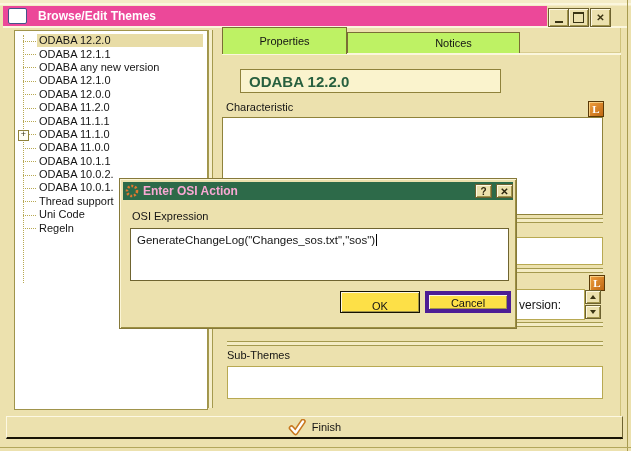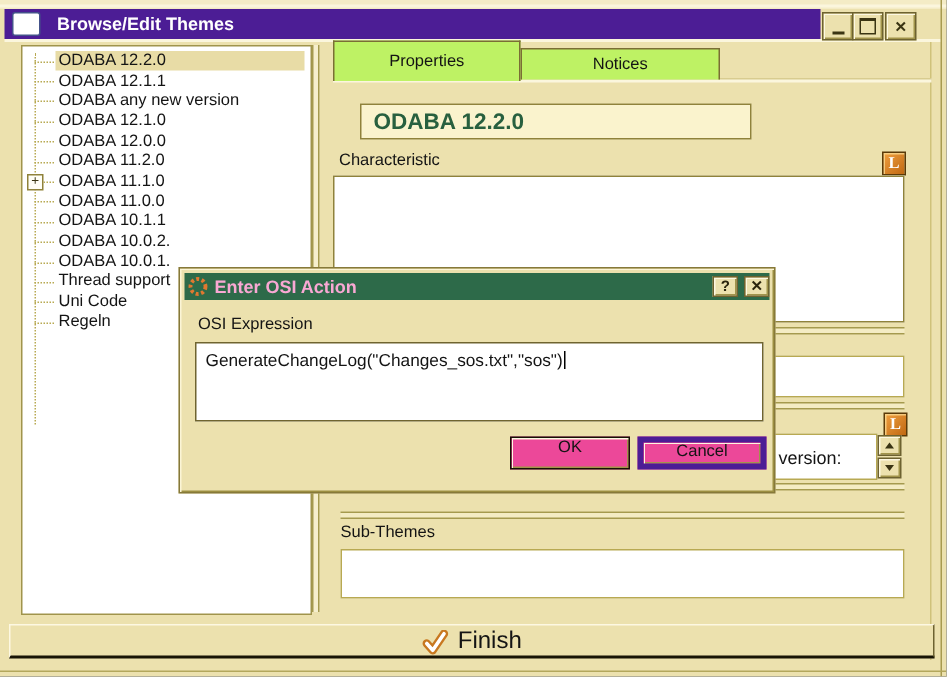--- a/index.html
+++ b/index.html
@@ -3,21 +3,21 @@
 <meta charset="utf-8">
 <style>
   html,body{margin:0;padding:0;background:#888;}
   #window{position:relative;width:631px;height:451px;background:#ece1ae;overflow:hidden;
     font-family:"Liberation Sans",sans-serif;font-size:11px;color:#141414;}
   .abs{position:absolute;}
   
   .strip-top{left:0;top:0;width:631px;height:6px;background:#f4ecc6;}
   .strip-top2{left:0;top:3px;width:631px;height:2px;background:#fbf6dd;}
   .strip-under-title{left:3px;top:26px;width:625px;height:2px;background:#fbf6dd;}
-  .titlebar{left:3px;top:6px;width:544px;height:20px;background:#4c1d95;}
+  .titlebar{left:3px;top:6px;width:544px;height:20px;background:#ec4899;}
   .sys-icon{left:5px;top:2px;width:17px;height:14px;background:#fff;border:1px solid #44528a;border-radius:2px;}
   .title-text{left:35px;top:0;height:20px;line-height:20px;font-weight:bold;font-size:12px;color:#fff;white-space:nowrap;}
   .winbtn{width:19px;height:17px;background:#ece1ae;border:1px solid #6d6230;
     box-shadow:inset 1px 1px 0 #fdf8e2,inset -1px -1px 0 #a1944b;display:flex;align-items:center;justify-content:center;}
   .btn-min{left:548px;top:8px;}
   .btn-max{left:568px;top:8px;}
   .btn-close{left:590px;top:8px;font-weight:bold;font-size:10px;color:#3a3413;}
   .min-glyph{width:8px;height:2px;background:#3a3413;margin-top:8px;}
   .max-glyph{width:9px;height:8px;border:1px solid #3a3413;border-top:2px solid #3a3413;}
   .edge-right-light{left:620px;top:28px;width:1px;height:412px;background:#cfc27a;}
@@ -33,21 +33,21 @@
   .tree-row.selected .label{background:#e8dca6;}
   .plus-box{position:absolute;left:3px;top:2px;width:9px;height:9px;background:#fffef6;border:1px solid #8f823b;
     font-size:9px;line-height:7px;text-align:center;color:#3a3413;}
   .vsplitter{left:208px;top:30px;width:3px;height:378px;background:#f6efcd;
     border-left:1px solid #a59a4e;border-right:1px solid #a59a4e;}
   
   .tab-baseline{left:222px;top:52px;width:399px;height:2px;background:#fbf6dd;border-top:1px solid #d8cc90;}
   .tab{display:flex;align-items:center;justify-content:center;background:#bef264;
     border:1px solid #7a6e35;border-bottom:none;z-index:3;}
   .tab-props{left:222px;top:27px;width:123px;height:26px;}
-  .tab-notices{left:347px;top:32px;width:131px;height:20px;}
+  .tab-notices{left:347px;top:32px;width:131px;height:20px;padding-left:40px;}
   
   .name-field{left:240px;top:69px;width:261px;height:24px;background:#faf3cd;border:1px solid #8f823b;
     font-weight:bold;font-size:15px;color:#28603f;line-height:24px;padding-left:8px;box-sizing:border-box;}
   .lang-combo{left:507px;top:70px;width:96px;height:22px;background:#fdf9e0;border:1px solid #6f6430;
     line-height:20px;padding-left:6px;box-sizing:border-box;}
   .combo-arrow-btn{position:absolute;right:1px;top:1px;width:18px;height:18px;background:#ece1ae;
     border:1px solid #6d6230;box-shadow:inset 1px 1px 0 #fdf8e2,inset -1px -1px 0 #a1944b;
     display:flex;align-items:center;justify-content:center;box-sizing:border-box;}
   .tri-down{width:0;height:0;border-left:4px solid transparent;border-right:4px solid transparent;border-top:4px solid #3a3413;}
   .tri-up-s{width:0;height:0;border-left:3px solid transparent;border-right:3px solid transparent;border-bottom:4px solid #3a3413;}
@@ -71,36 +71,36 @@
   .spin-btn{position:absolute;left:0;width:16px;height:14px;background:#ece1ae;border:1px solid #6d6230;
     box-shadow:inset 1px 1px 0 #fdf8e2,inset -1px -1px 0 #a1944b;display:flex;align-items:center;justify-content:center;box-sizing:border-box;}
   .spin-up{top:0;} .spin-down{top:15px;}
   .grip3{left:222px;top:322px;width:381px;}
   .grip4{left:227px;top:341px;width:376px;}
   .subthemes-label{left:227px;top:349px;}
   .subthemes-input{left:227px;top:366px;width:376px;height:33px;background:#fff;border:1px solid #b8a952;box-sizing:border-box;}
   
   .finish-btn{left:6px;top:416px;width:617px;height:23px;background:#ece1ae;
     border-top:1px solid #fdf8e2;border-left:1px solid #fdf8e2;border-right:1px solid #6d6230;border-bottom:2px solid #181405;
-    display:flex;align-items:flex-end;justify-content:center;gap:6px;font-size:16px;box-sizing:border-box;}
+    display:flex;align-items:center;justify-content:center;gap:6px;font-size:11px;box-sizing:border-box;}
   
   .dialog{left:119px;top:178px;width:398px;height:151px;background:#ece1ae;border:1px solid #86793a;
     box-shadow:inset 1px 1px 0 #fbf5d6,inset -1px -1px 0 #9c8f42;z-index:10;box-sizing:border-box;}
   .dlg-titlebar{left:3px;top:3px;width:390px;height:18px;background:#2d6a49;}
   .dlg-icon{left:2px;top:2px;width:14px;height:14px;}
   .dlg-title{left:20px;top:0;height:18px;line-height:18px;color:#f9a8d4;font-weight:bold;font-size:12px;white-space:nowrap;}
   .dlg-smallbtn{width:17px;height:14px;top:2px;background:#ece1ae;border:1px solid #6d6230;
     box-shadow:inset 1px 1px 0 #fdf8e2,inset -1px -1px 0 #a1944b;display:flex;align-items:center;justify-content:center;
     font-weight:bold;font-size:10px;color:#2b250d;box-sizing:border-box;}
   .dlg-help{left:352px;} .dlg-close{left:373px;}
   .dlg-label{left:12px;top:31px;}
   .dlg-expr{left:10px;top:49px;width:379px;height:53px;background:#fff;border:1px solid #6f6430;
     box-sizing:border-box;padding:5px 6px;font-size:11.5px;white-space:nowrap;overflow:hidden;}
   .caret{display:inline-block;width:1px;height:12px;background:#000;vertical-align:-2px;margin-left:1px;}
-  .dlg-btn{height:22px;background:#ec4899;display:flex;align-items:flex-start;justify-content:center;
+  .dlg-btn{height:22px;background:#fde047;display:flex;align-items:flex-end;justify-content:center;
     box-shadow:inset 1px 1px 0 #fdf8e2,inset -1px -1px 0 #a1944b;box-sizing:border-box;}
   .dlg-ok{left:220px;top:112px;width:80px;border:1px solid #141103;}
   .dlg-cancel{left:305px;top:112px;width:86px;border:4px solid #4c1d95;}
 </style>
 </head>
 <body>
 
 <div id="window">
 
   <div class="abs strip-top"></div>
@@ -136,20 +136,23 @@
           <span class="label">ODABA any new version</span>
         </div>
       <div class="tree-row">
           <span class="label">ODABA 12.1.0</span>
         </div>
       <div class="tree-row">
           <span class="label">ODABA 12.0.0</span>
         </div>
       <div class="tree-row">
           <span class="label">ODABA 11.2.0</span>
+        </div>
+      <div class="tree-row">
+          <span class="label">ODABA 11.1.1</span>
         </div>
       <div class="tree-row">
         <span class="plus-box">+</span>
         <span class="label">ODABA 11.1.0</span>
       </div>
       <div class="tree-row">
           <span class="label">ODABA 11.0.0</span>
         </div>
       <div class="tree-row">
           <span class="label">ODABA 10.1.1</span>

